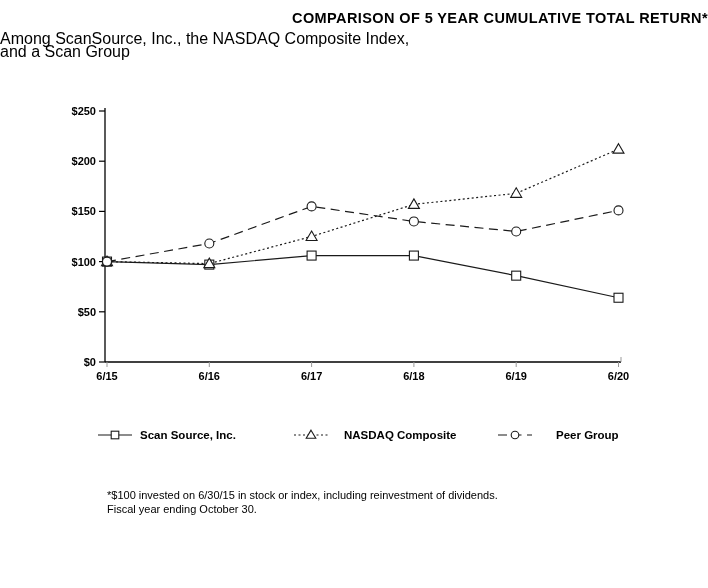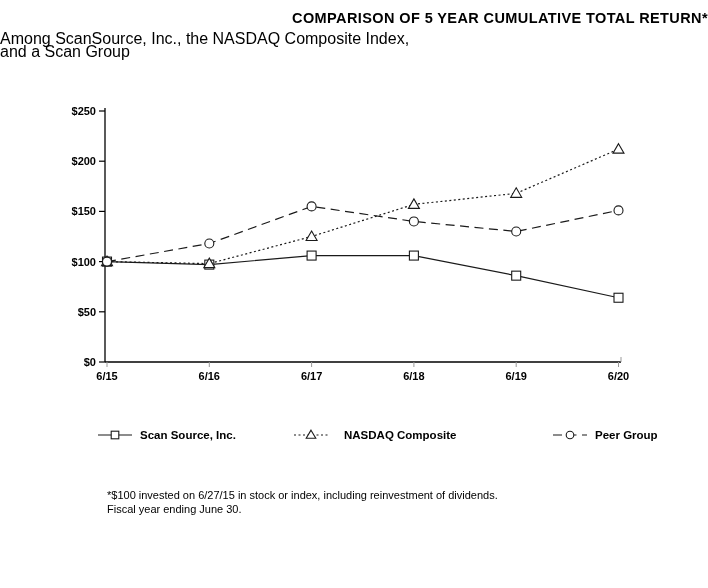--- a/index.html
+++ b/index.html
@@ -107,27 +107,27 @@
         </svg>
       <span>Scan Source, Inc.</span>
     </div>
     <div class="legend-item" style="left:294px;gap:8px;">
       <svg class="legend-icon" width="34" height="12" viewBox="0 0 34 12">
           <line x1="0" y1="6" x2="34" y2="6" stroke="#1a1a1a" stroke-width="1.2" stroke-dasharray="2 2.5"></line>
           <polygon points="17,1.2000000000000002 21.8,9.3 12.2,9.3" fill="#ffffff" stroke="#1a1a1a" stroke-width="1.1"></polygon>
         </svg>
       <span>NASDAQ Composite</span>
     </div>
-    <div class="legend-item" style="left:553px;">
+    <div class="legend-item" style="left:498px;gap:16px;">
       <svg class="legend-icon" width="34" height="12" viewBox="0 0 34 12">
           <line x1="0" y1="6" x2="34" y2="6" stroke="#1a1a1a" stroke-width="1.2" stroke-dasharray="9 5.5"></line>
           <circle cx="17" cy="6" r="3.8" fill="#ffffff" stroke="#1a1a1a" stroke-width="1.1"></circle>
         </svg>
       <span>Peer Group</span>
     </div>
   </div>
 
   <div class="footnote">
-    <div>*$100 invested on 6/27/15 in stock or index, including reinvestment of dividends.</div>
-    <div>Fiscal year ending June 30.</div>
+    <div>*$100 invested on 6/30/15 in stock or index, including reinvestment of dividends.</div>
+    <div>Fiscal year ending October 30.</div>
   </div>
 
 </div>
 
 </body></html>

